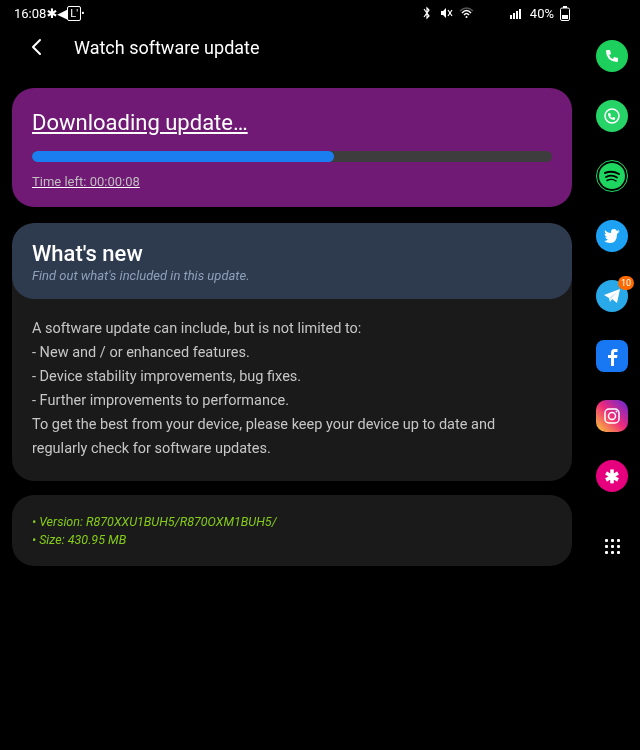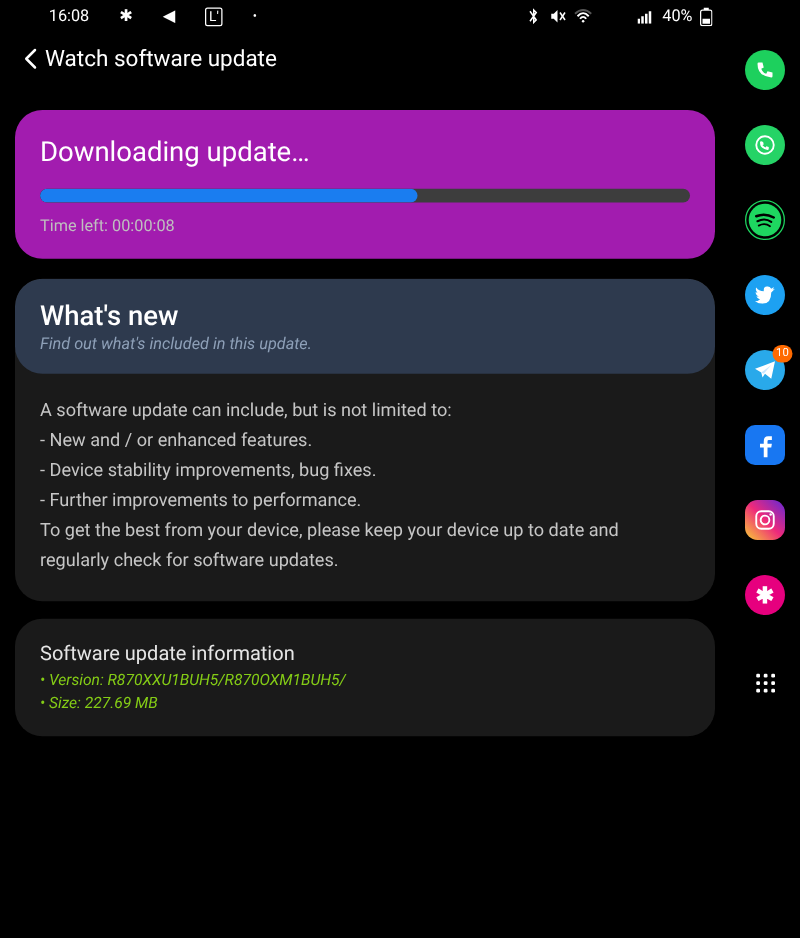--- a/index.html
+++ b/index.html
@@ -22,36 +22,38 @@
   }
   .statusbar {
     height: 26px;
     display: flex;
     align-items: center;
     padding: 0 14px;
     font-size: 13px;
     color: #fff;
     justify-content: space-between;
   }
-  .sb-left { display: flex; align-items: center; gap: 24px; margin-left: 25px; }
+  .sb-left { display: flex; align-items: center; gap: 0; }
   .sb-right { display: flex; align-items: center; gap: 6px; }
   .sb-ico { display:inline-flex; }
   .header {
     display: flex;
     align-items: center;
-    gap: 0;
+    gap: 26px;
     padding: 10px 14px 8px;
+    margin-left: 12px;
   }
   .back { width: 22px; height: 22px; display:flex; align-items:center; justify-content:center; }
   .title { font-size: 18px; font-weight: 400; }
   .card {
     margin: 22px 12px 0;
-    background: #a21caf;
+    background: #701a75;
     border-radius: 22px;
     padding: 22px 20px 18px;
+    text-decoration: underline;
   }
   .dl-title { font-size: 22px; font-weight: 400; margin-bottom: 16px; }
   .progress-track {
     height: 11px;
     border-radius: 6px;
     background: #3d3d3d;
     overflow: hidden;
   }
   .progress-fill {
     height: 100%;
@@ -220,23 +222,22 @@
     <div class="wn-body">
       <div>A software update can include, but is not limited to:</div>
       <div> - New and / or enhanced features.</div>
       <div> - Device stability improvements, bug fixes.</div>
       <div> - Further improvements to performance.</div>
       <div>To get the best from your device, please keep your device up to date and regularly check for software updates.</div>
     </div>
   </div>
 
   <div class="info-card">
-    <div class="info-title">Software update information</div>
     <div class="info-line">• Version: R870XXU1BUH5/R870OXM1BUH5/</div>
-    <div class="info-line">• Size: 227.69 MB</div>
+    <div class="info-line">• Size: 430.95 MB</div>
   </div>
 
 </div>
 
 <div class="edge">
   <div class="edge-app app-phone">
     <svg width="16" height="16" viewBox="0 0 16 16">
         <path d="M3 2 Q2 2 2 3 Q2 13 13 14 Q14 14 14 13 L14 10 L10 9 L9 11 Q6 10 5 7 L7 6 L6 2 Z" fill="#fff"></path>
       </svg>
   </div>

